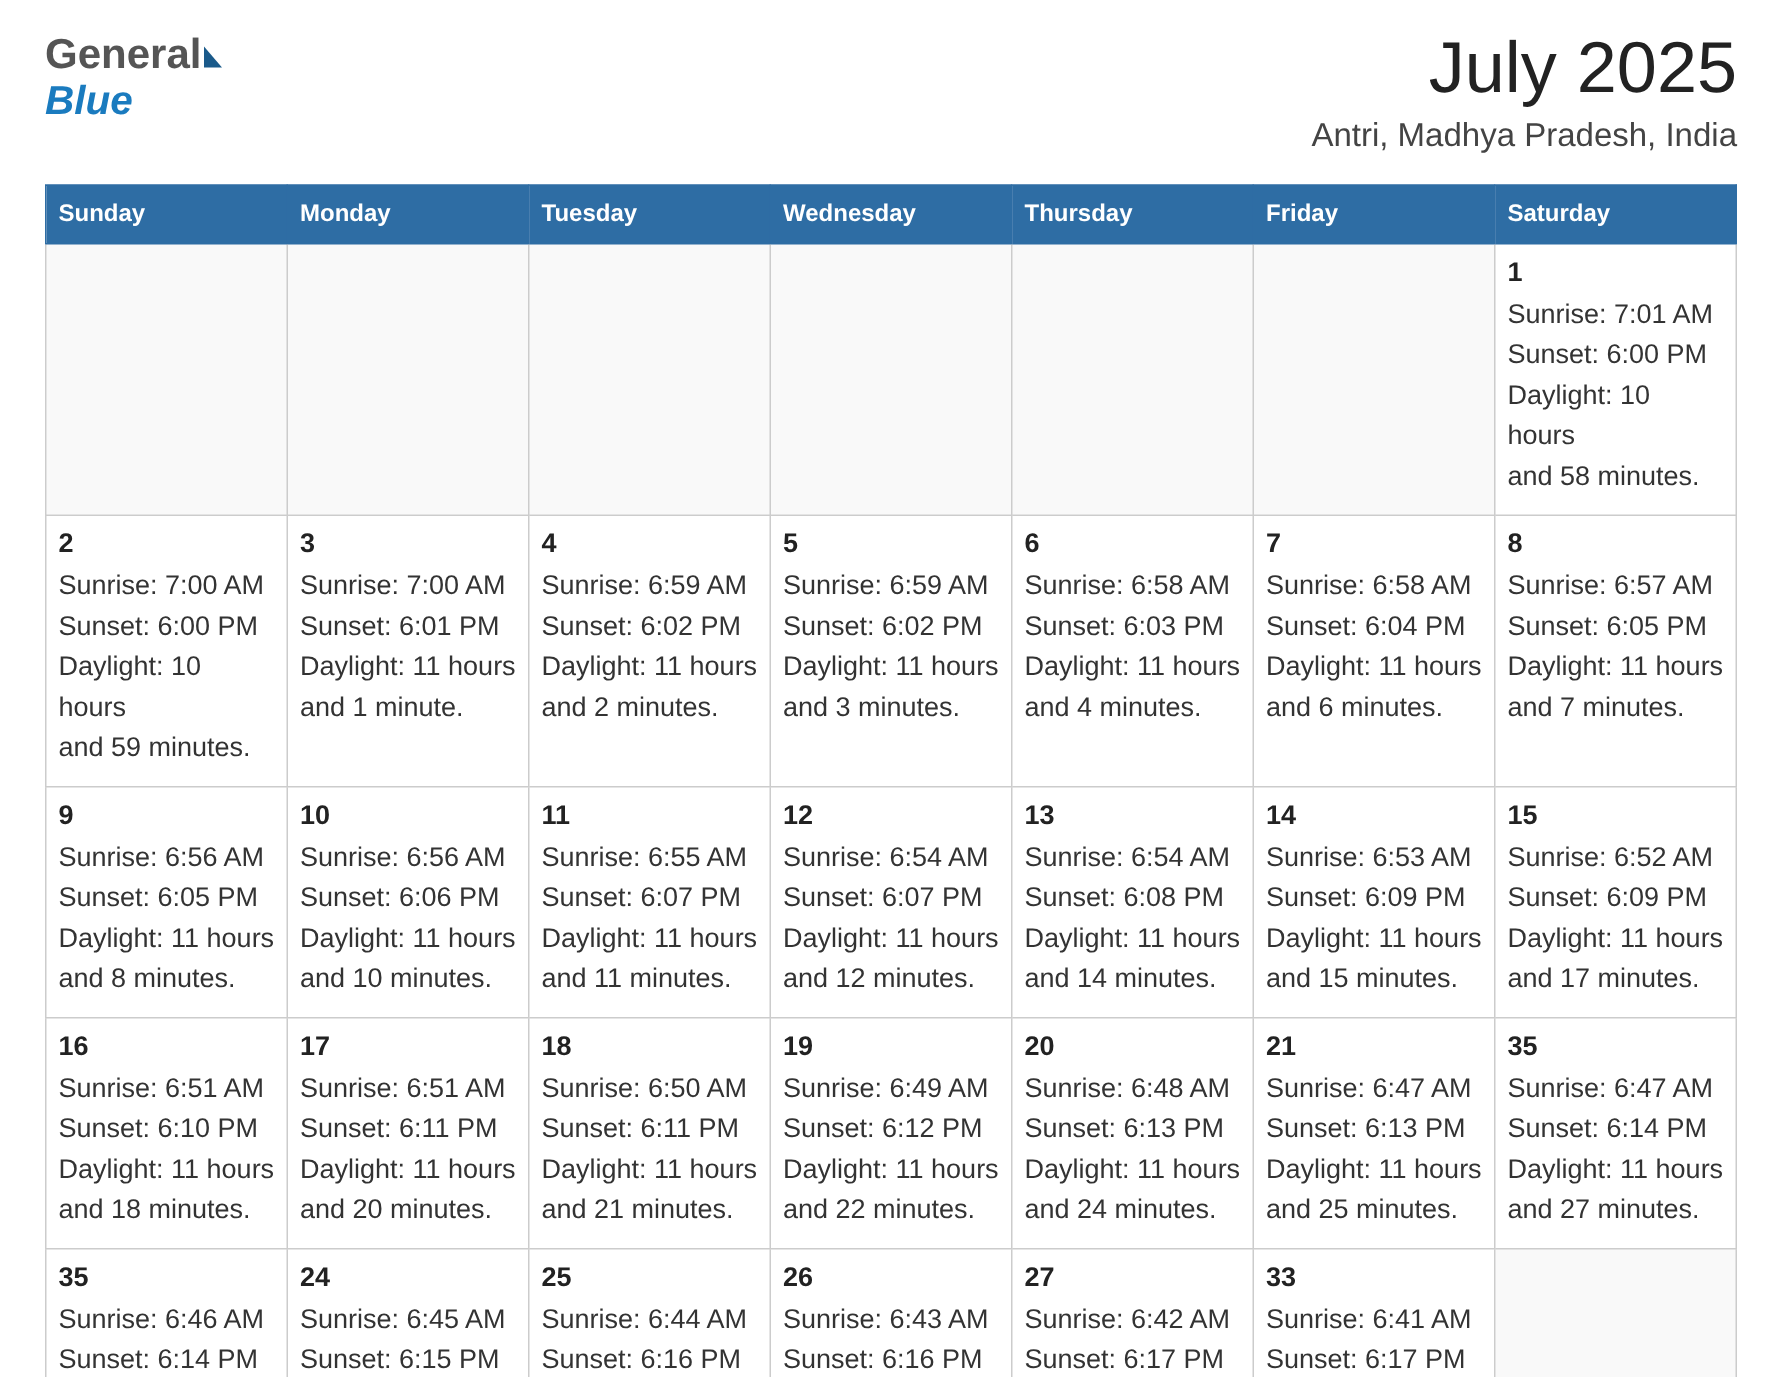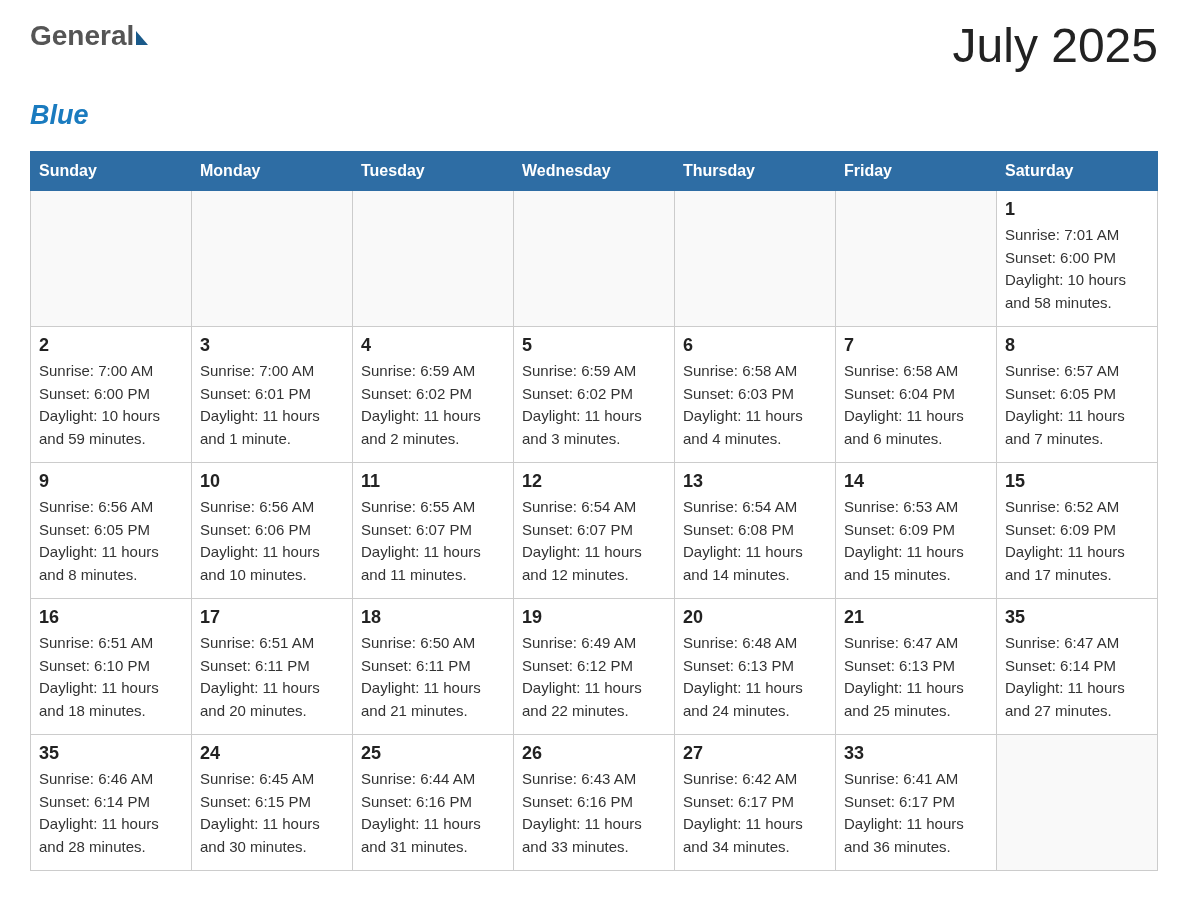--- a/index.html
+++ b/index.html
@@ -13,21 +13,20 @@
     .header {
       display: flex;
       justify-content: space-between;
       align-items: flex-start;
       margin-bottom: 20px;
     }
     .logo {
       display: flex;
       flex-direction: column;
       align-items: flex-start;
-      gap: 48px;
     }
     .title-block {
       text-align: right;
     }
     .month-title {
       font-size: 48px;
       font-weight: normal;
       color: #222;
       line-height: 1.1;
     }
@@ -57,21 +56,21 @@
       min-height: 90px;
     }
     .day-number {
       font-size: 18px;
       font-weight: bold;
       color: #222;
       margin-bottom: 4px;
       display: block;
     }
     .day-info {
-      font-size: 15px;
+      font-size: 18px;
       color: #333;
       line-height: 1.5;
     }
     .empty-cell {
       background: #f9f9f9;
     }
     tr td {
       height: 110px;
     }
     .logo-row {
@@ -109,20 +108,21 @@
     <div class="logo-row">
       <span class="logo-text-general">General</span>
       <span class="logo-chevron"></span>
     </div>
     <div>
       <span class="logo-text-blue">Blue</span>
     </div>
   </div>
   <div class="title-block">
     <div class="month-title">July 2025</div>
+    <div class="location-title">Antri, Madhya Pradesh, India</div>
   </div>
 </div>
 
 <table>
   <thead>
     <tr>
     <th>Sunday</th>
         <th>Monday</th>
         <th>Tuesday</th>
         <th>Wednesday</th>

